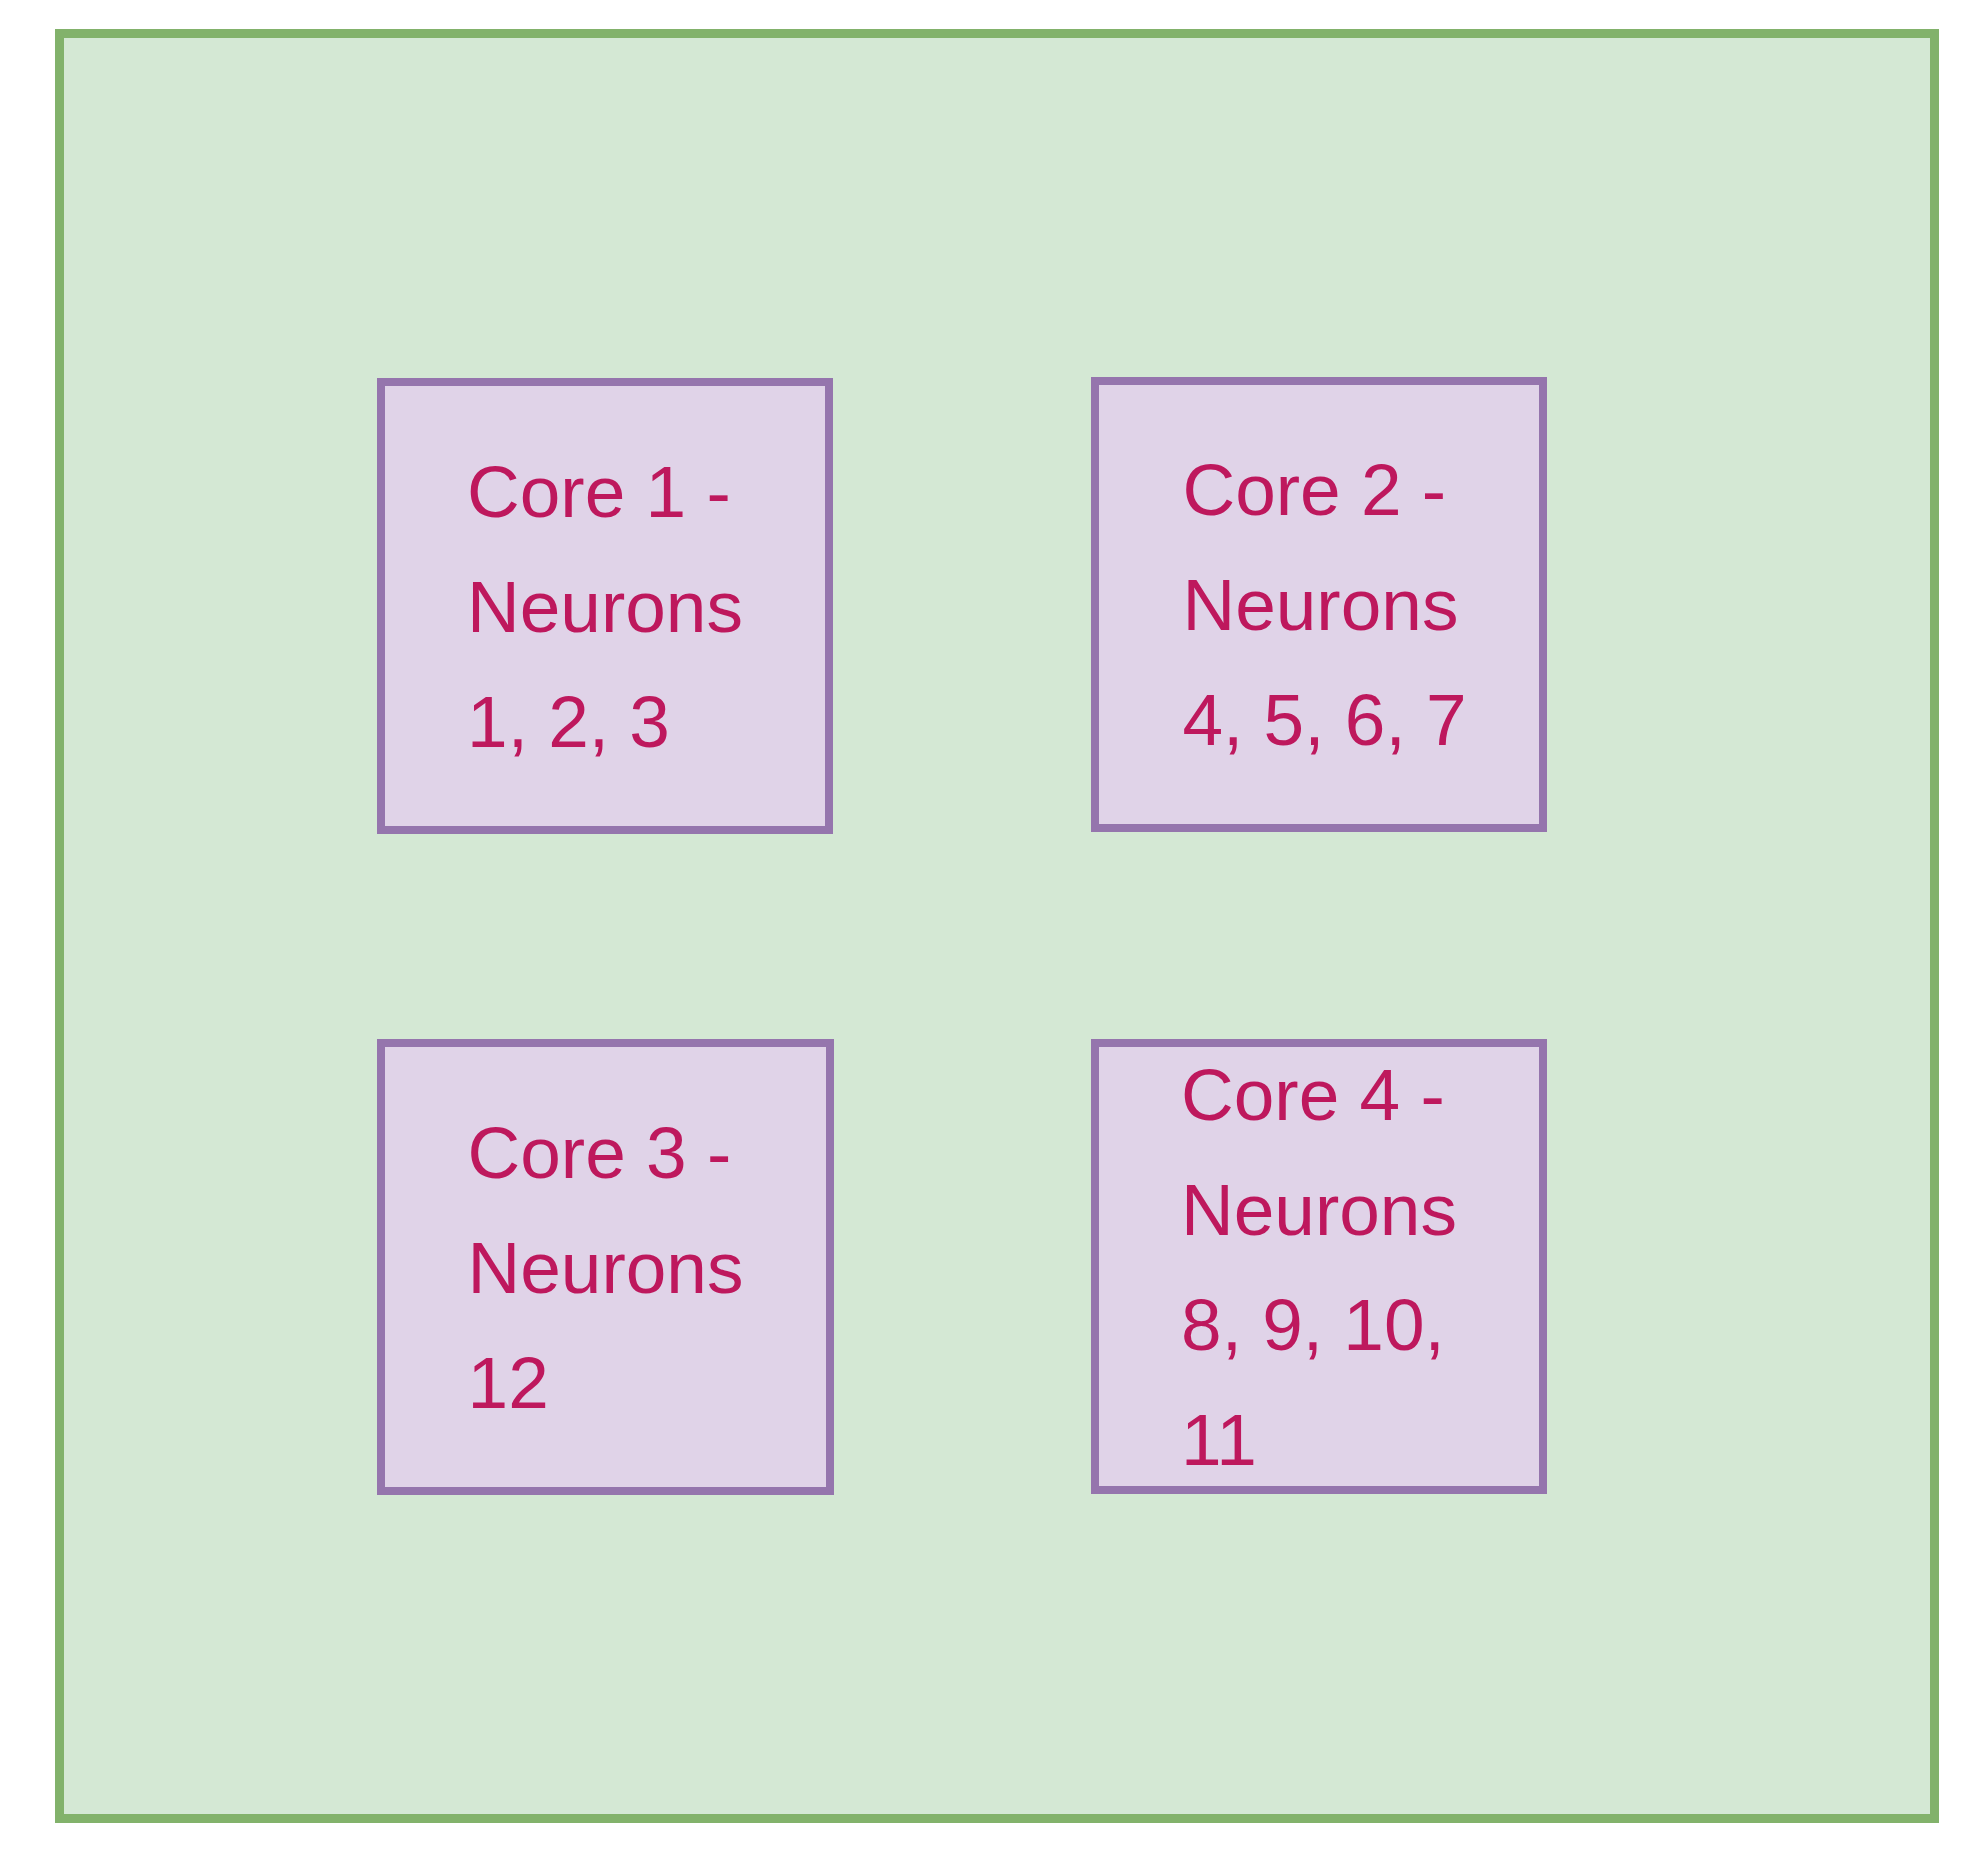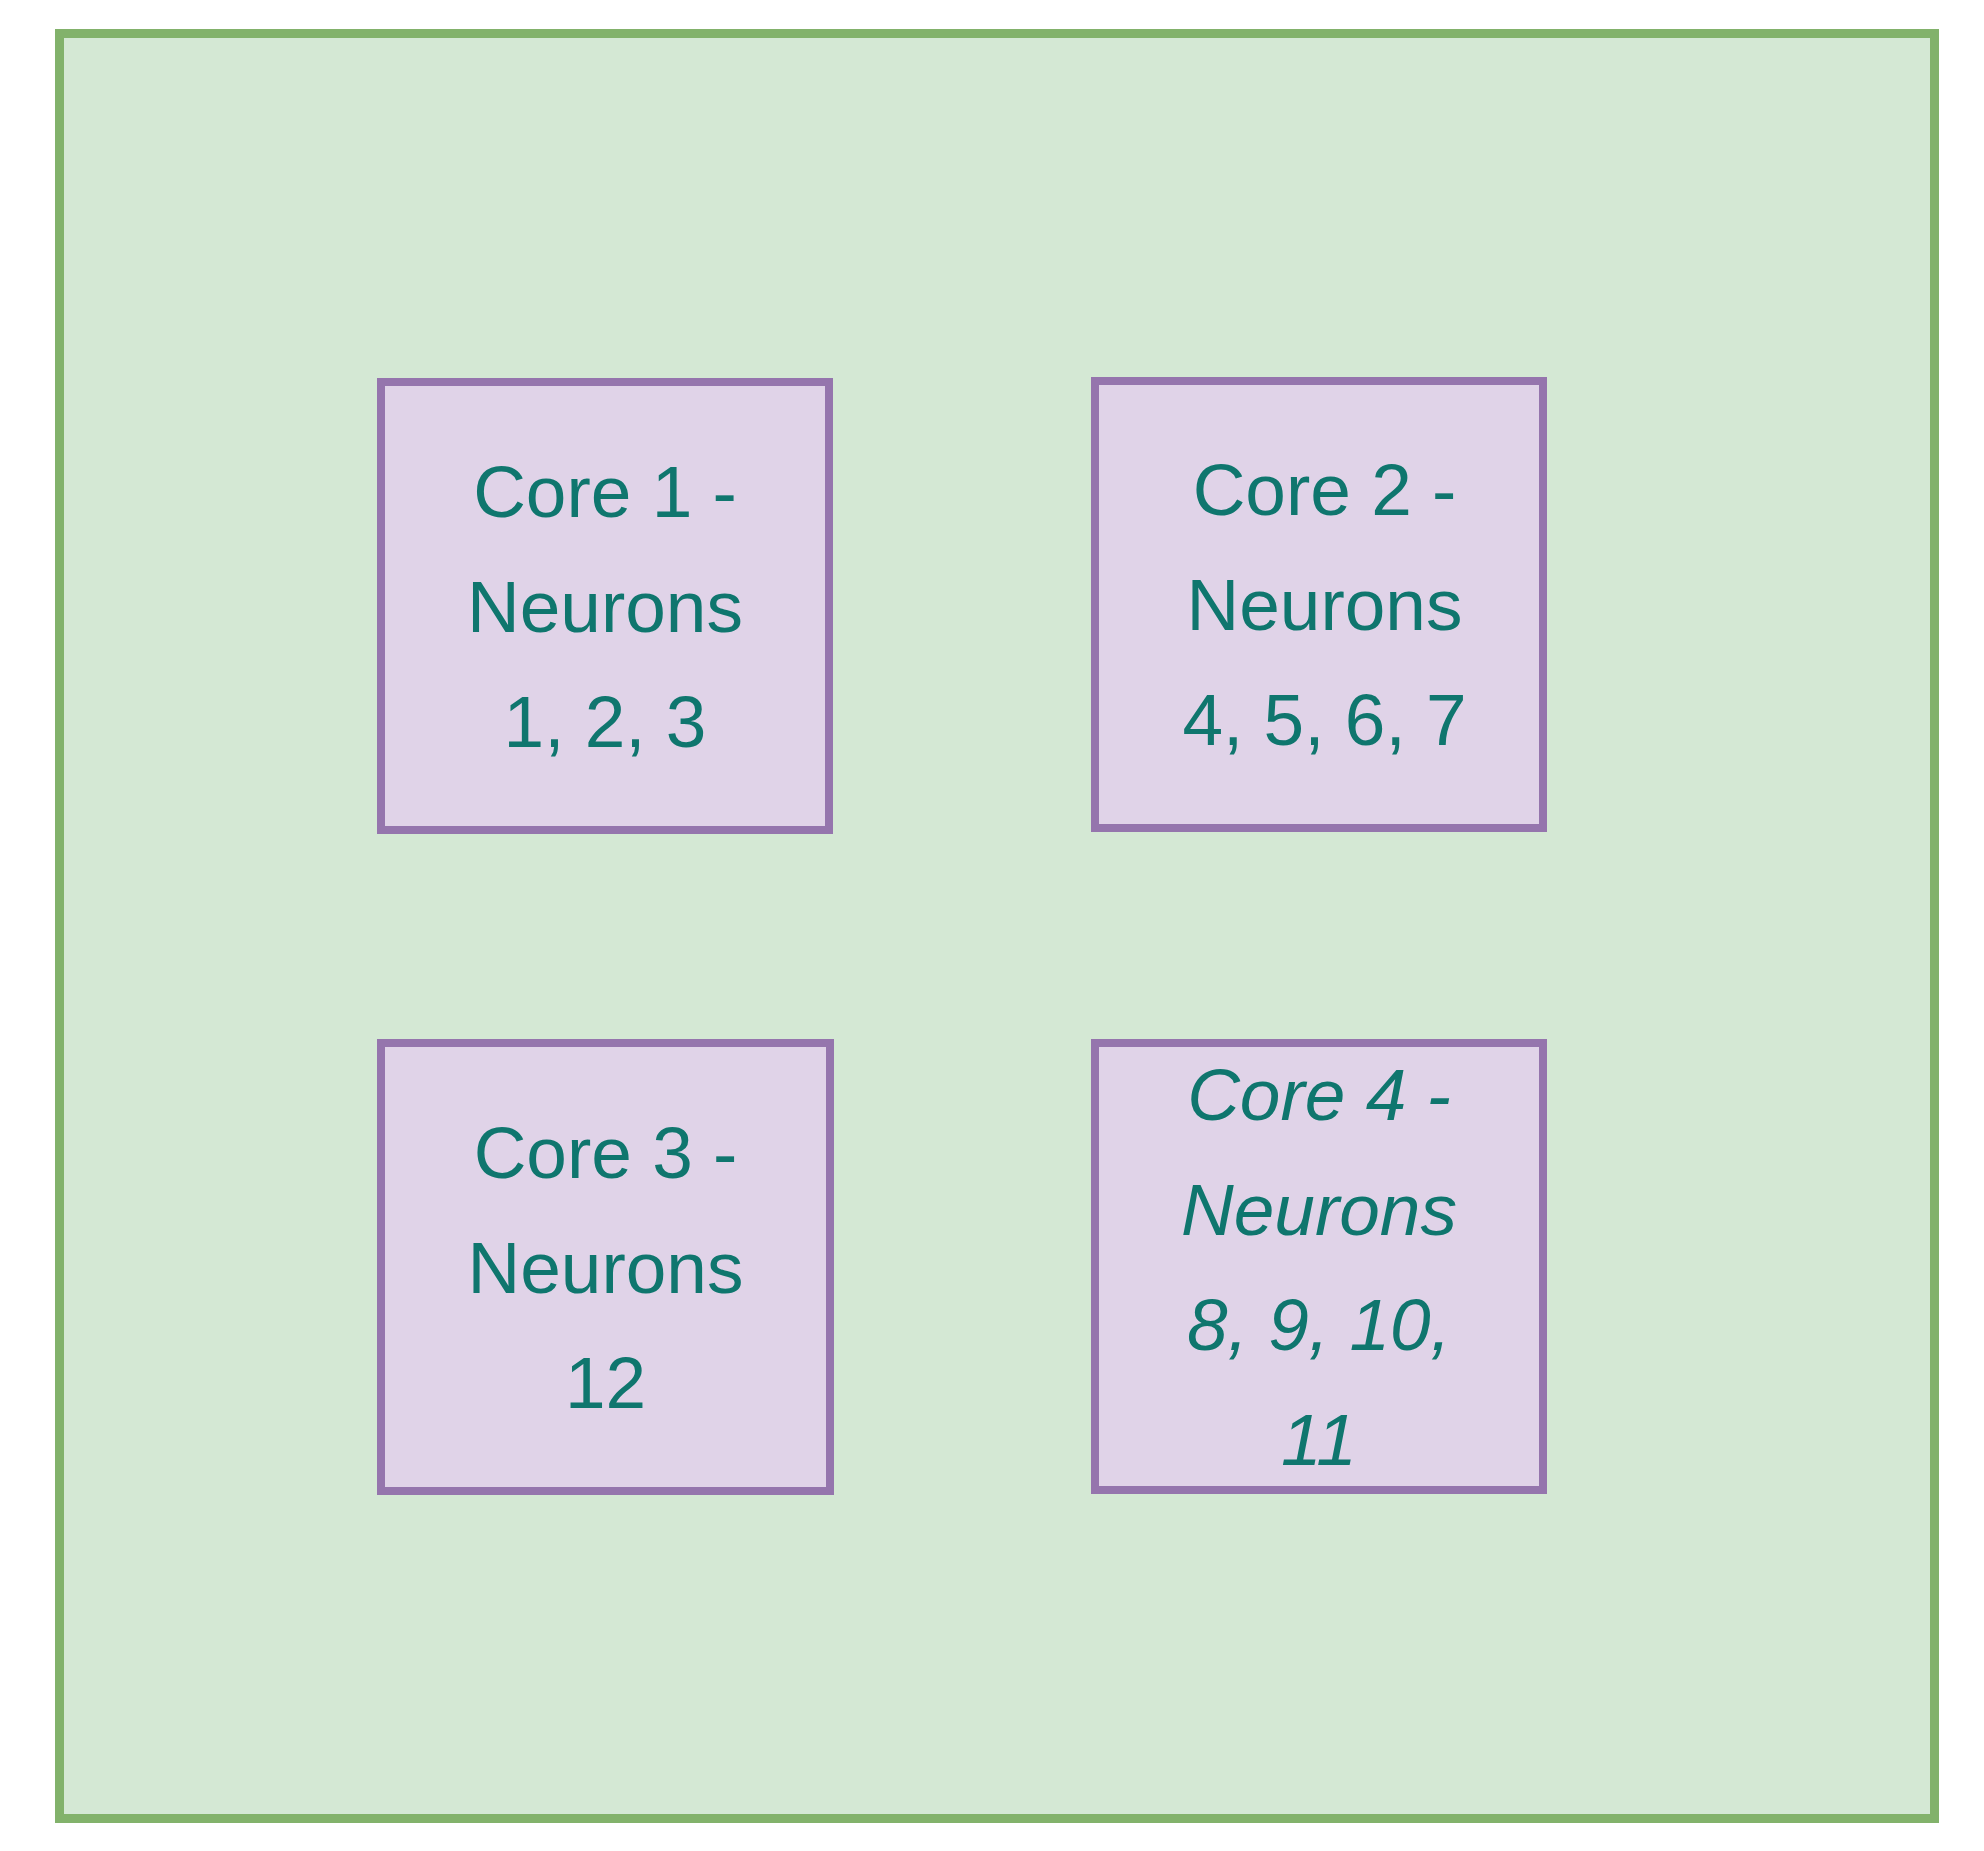--- a/index.html
+++ b/index.html
@@ -34,32 +34,31 @@
     border: 8.6px solid #9575ad;
     display: flex;
     align-items: center;
     justify-content: center;
   }
 
   .core-node-label {
     font-family: "Liberation Sans", sans-serif;
     font-size: 73px;
     line-height: 115px;
-    color: #0f766e;
-    text-align: center;
+    color: #be185d;
     white-space: pre-line;
     letter-spacing: 0px;
     padding: 0 10px;
   }
 
   
   #core-node-1 { left: 313px;  top: 340px;  width: 456px; height: 456px; }
   #core-node-2 { left: 1027px; top: 339px;  width: 456px; height: 455px; padding-left: 11px; }
   #core-node-3 { left: 313px;  top: 1001px; width: 457px; height: 456px; }
-  #core-node-4 { left: 1027px; top: 1001px; width: 456px; height: 455px; font-style: italic; }
+  #core-node-4 { left: 1027px; top: 1001px; width: 456px; height: 455px; }
 </style>
 </head>
 <body>
 
 <div id="cluster-container">
 
   <div class="core-node" id="core-node-1">
     <div class="core-node-label">Core 1 -
 Neurons
 1, 2, 3</div>

